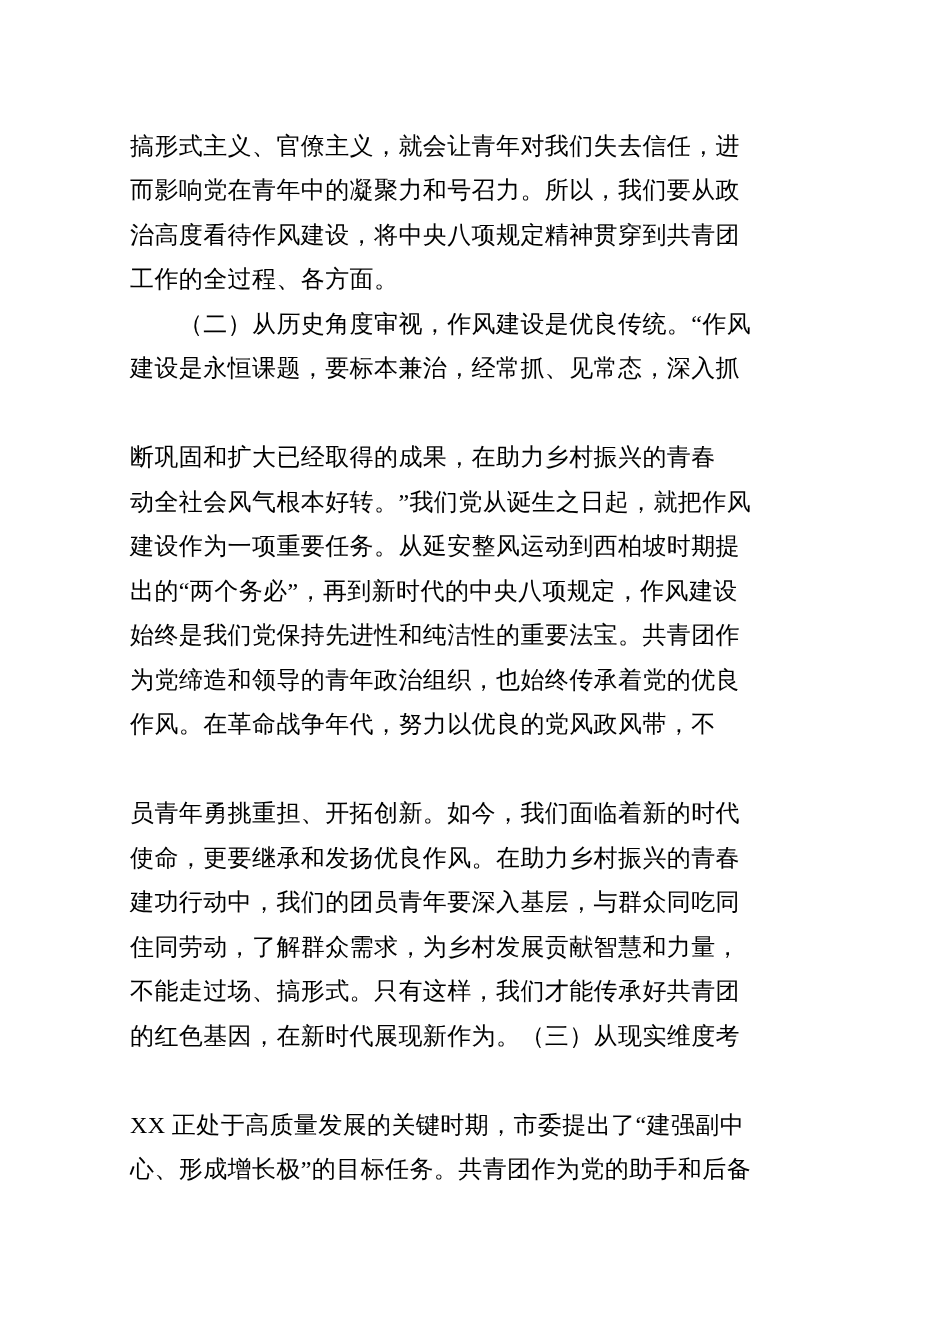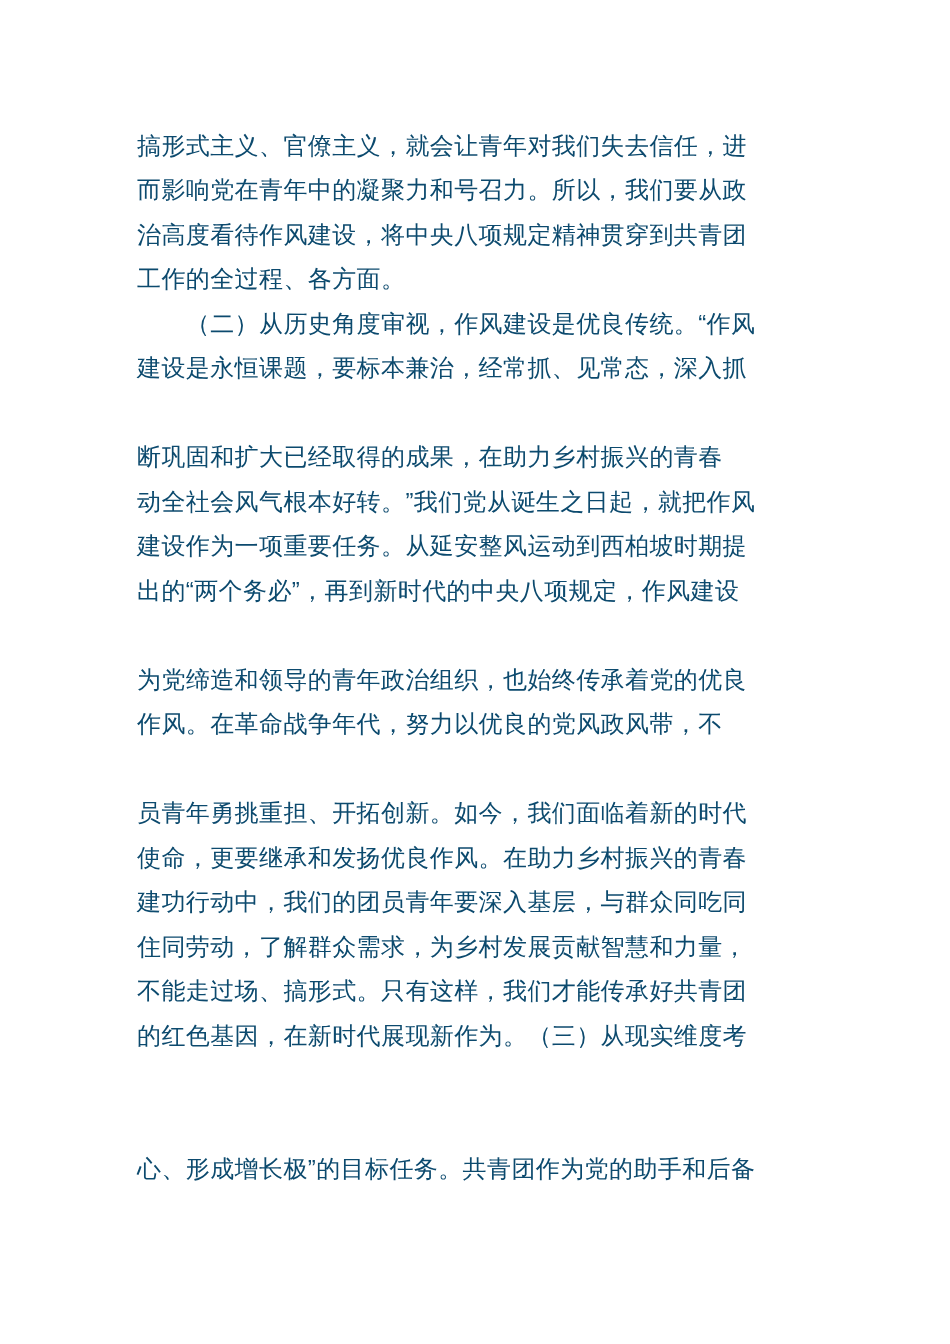--- a/index.html
+++ b/index.html
@@ -2,46 +2,48 @@
 <html><head>
 <meta charset="utf-8">
 <style>
   html, body { margin: 0; padding: 0; background: #ffffff; }
   body { width: 950px; height: 1344px; position: relative; overflow: hidden; }
   .page {
     position: absolute; left: 0; top: 0; width: 950px; height: 1344px; background: #fff;
   }
   .line {
     position: absolute;
-    left: 137px;
+    left: 130px;
     height: 44px;
     line-height: 44px;
-    font-family: Liberation Sans, sans-serif;
+    font-family: Liberation Serif, serif;
     font-size: 24px;
-    color: #0c4a6e;
+    color: #000000;
     white-space: nowrap;
     letter-spacing: 0.4px;
   }
 </style>
 </head>
 <body>
 
 <div class="page">
   <div class="line" style="top:124px">搞形式主义、官僚主义，就会让青年对我们失去信任，进</div>
   <div class="line" style="top:168px">而影响党在青年中的凝聚力和号召力。所以，我们要从政</div>
   <div class="line" style="top:213px">治高度看待作风建设，将中央八项规定精神贯穿到共青团</div>
   <div class="line" style="top:257px">工作的全过程、各方面。</div>
   <div class="line" style="top:302px">　　（二）从历史角度审视，作风建设是优良传统。“作风</div>
   <div class="line" style="top:346px">建设是永恒课题，要标本兼治，经常抓、见常态，深入抓</div>
   <div class="line" style="top:435px">断巩固和扩大已经取得的成果，在助力乡村振兴的青春</div>
   <div class="line" style="top:480px">动全社会风气根本好转。”我们党从诞生之日起，就把作风</div>
   <div class="line" style="top:524px">建设作为一项重要任务。从延安整风运动到西柏坡时期提</div>
   <div class="line" style="top:569px">出的“两个务必”，再到新时代的中央八项规定，作风建设</div>
+  <div class="line" style="top:613px">始终是我们党保持先进性和纯洁性的重要法宝。共青团作</div>
   <div class="line" style="top:658px">为党缔造和领导的青年政治组织，也始终传承着党的优良</div>
   <div class="line" style="top:702px">作风。在革命战争年代，努力以优良的党风政风带，不</div>
   <div class="line" style="top:791px">员青年勇挑重担、开拓创新。如今，我们面临着新的时代</div>
   <div class="line" style="top:836px">使命，更要继承和发扬优良作风。在助力乡村振兴的青春</div>
   <div class="line" style="top:880px">建功行动中，我们的团员青年要深入基层，与群众同吃同</div>
   <div class="line" style="top:925px">住同劳动，了解群众需求，为乡村发展贡献智慧和力量，</div>
   <div class="line" style="top:969px">不能走过场、搞形式。只有这样，我们才能传承好共青团</div>
   <div class="line" style="top:1014px">的红色基因，在新时代展现新作为。（三）从现实维度考</div>
+  <div class="line" style="top:1103px">XX 正处于高质量发展的关键时期，市委提出了“建强副中</div>
   <div class="line" style="top:1147px">心、形成增长极”的目标任务。共青团作为党的助手和后备</div>
 </div>
 
 </body></html>

